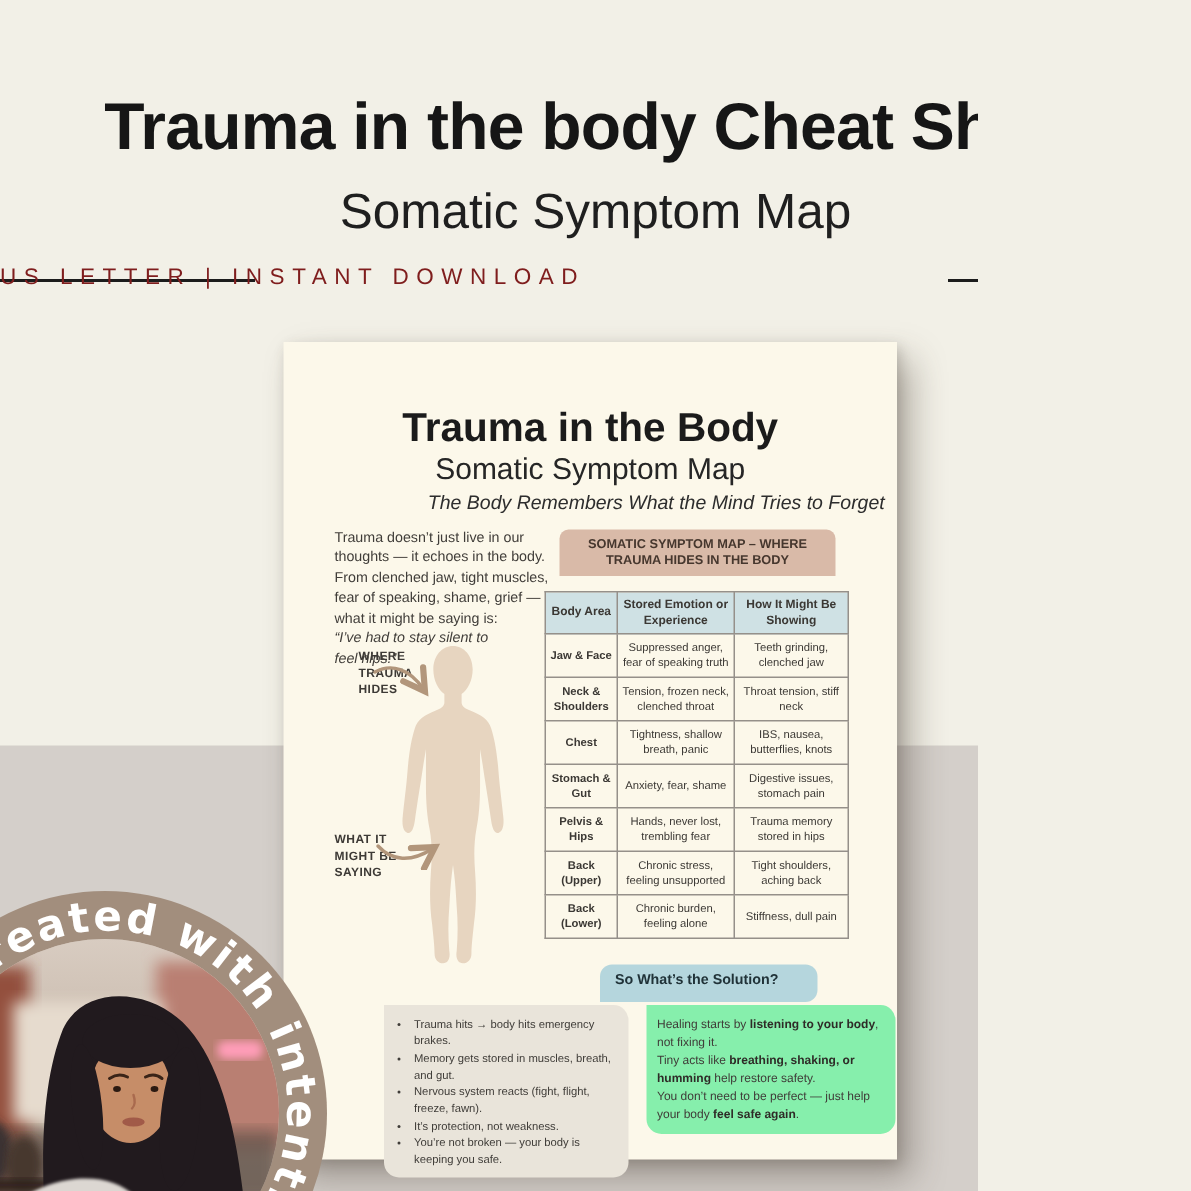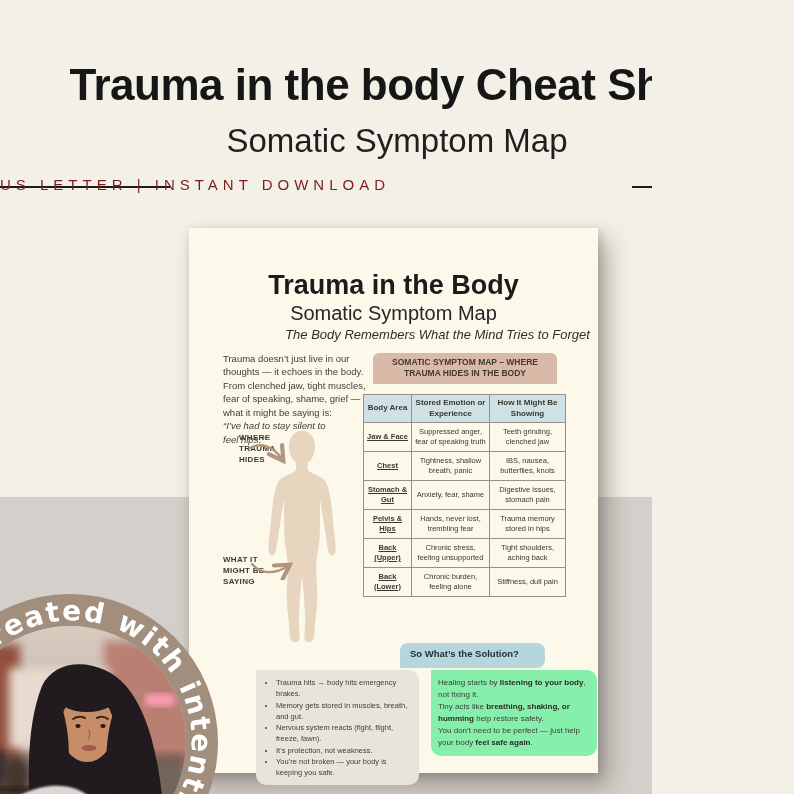--- a/index.html
+++ b/index.html
@@ -56,21 +56,21 @@
   .symptom-table {
     position:absolute; left:174px; top:151px; width:202px;
     border-collapse:collapse; table-layout:fixed;margin-top:15px;
   }
   .symptom-table th, .symptom-table td {
     border:1px solid #95908a; text-align:center; vertical-align:middle;
     padding:2px 3px; color:#3b3834;
   }
   .symptom-table th { background:#cfe1e4; font-size:8px; font-weight:bold; height:28px; line-height:1.3; }
   .symptom-table td { font-size:7.5px; line-height:1.3; height:29px; }
-  .symptom-table td.area { font-weight:bold;text-decoration:underline; }
+  .symptom-table td.area { font-weight:bold; }
   .symptom-table tr.tall td { height:34px; }
   .col-area { width:48px; } .col-emotion { width:78px; } .col-showing { width:76px; }
 
   .box-header {
     position:absolute; top:415px; height:25px; padding:5px 10px 0 10px;
     border-radius:8px 8px 8px 0; font-size:9.5px; font-weight:bold; color:#33291f;
   }
   .science-header { left:38px;  width:143px; background:#d2ae9b; }
   .solution-header{ left:211px; width:145px; background:#b5d6dd; color:#203238; }
   .box-body {
@@ -165,20 +165,25 @@
           <th>Body Area</th>
           <th>Stored Emotion or Experience</th>
           <th>How It Might Be Showing</th>
         </tr>
       </thead>
       <tbody>
         <tr>
           <td class="area">Jaw &amp; Face</td>
           <td>Suppressed anger, fear of speaking truth</td>
           <td>Teeth grinding, clenched jaw</td>
+        </tr>
+        <tr>
+          <td class="area">Neck &amp; Shoulders</td>
+          <td>Tension, frozen neck, clenched throat</td>
+          <td>Throat tension, stiff neck</td>
         </tr>
         <tr>
           <td class="area">Chest</td>
           <td>Tightness, shallow breath, panic</td>
           <td>IBS, nausea, butterflies, knots</td>
         </tr>
         <tr>
           <td class="area">Stomach &amp; Gut</td>
           <td>Anxiety, fear, shame</td>
           <td>Digestive issues, stomach pain</td>

